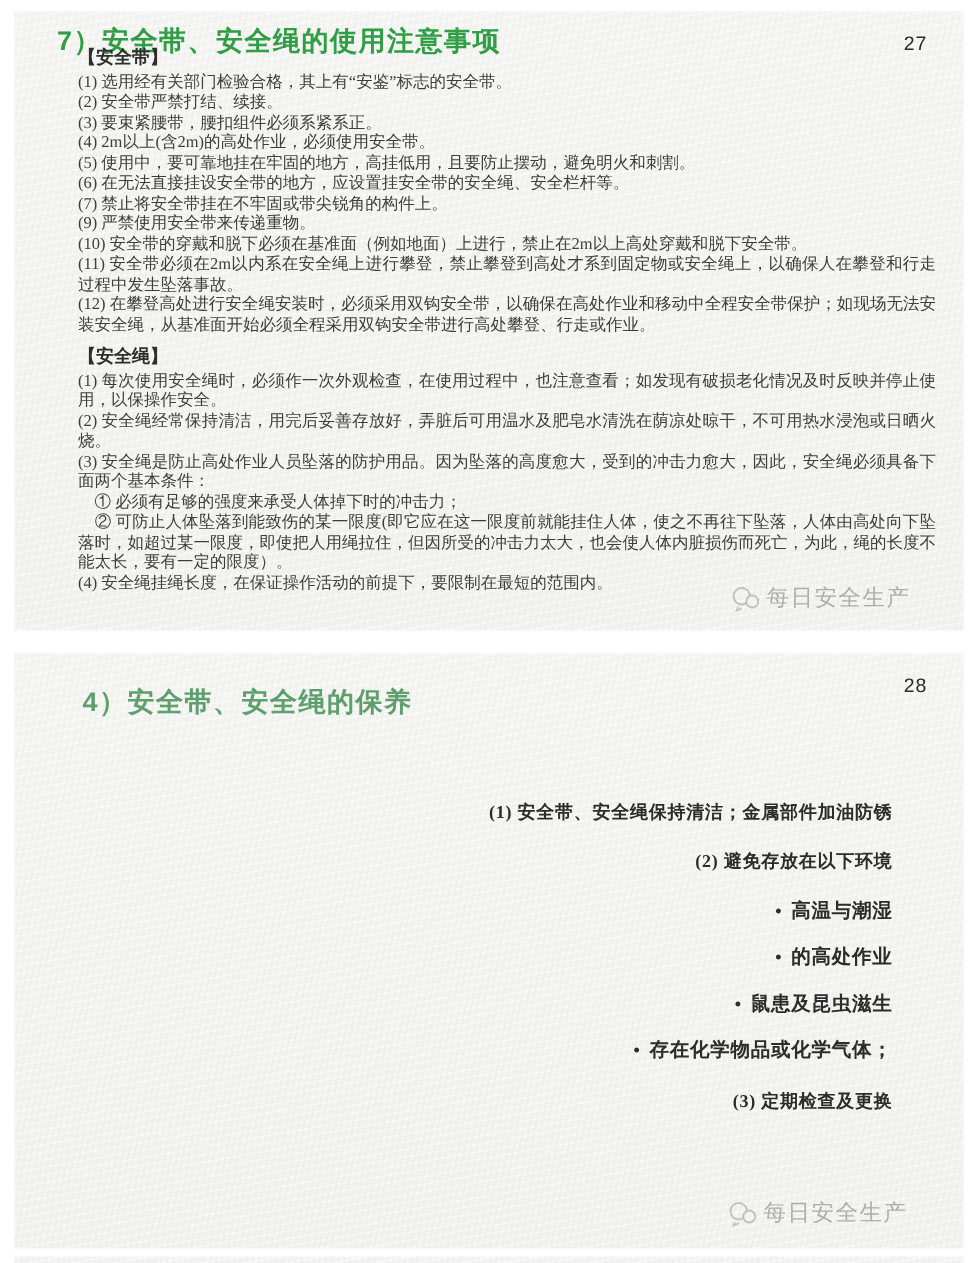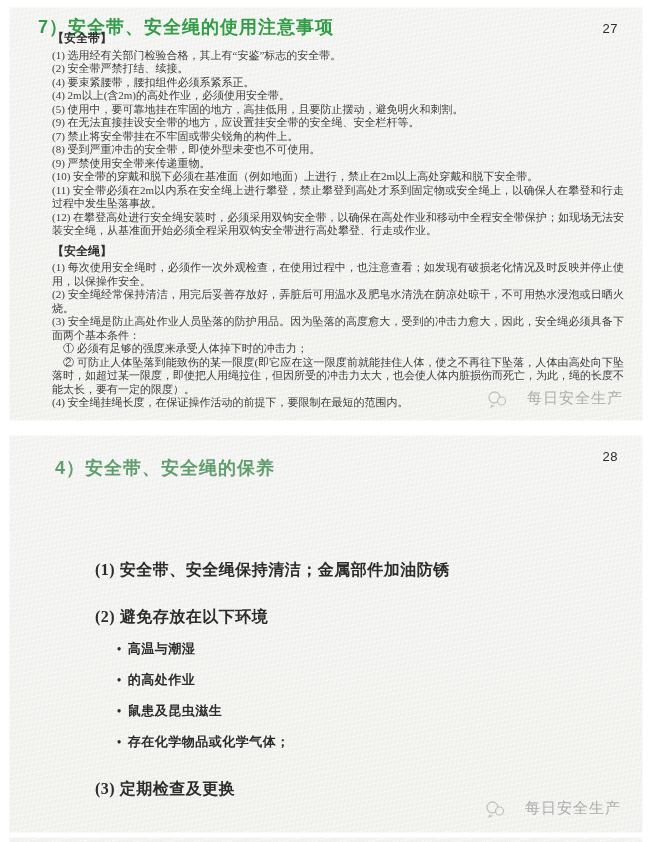--- a/index.html
+++ b/index.html
@@ -9,21 +9,21 @@
   .slide {
     position:absolute; left:10px; width:632px; overflow:hidden;
     background-color:#f3f3f1;
     background-image:
       repeating-linear-gradient(100deg, rgba(0,0,0,0.018) 0 1px, transparent 1px 4px),
       repeating-linear-gradient(170deg, rgba(255,255,255,0.5) 0 1px, transparent 1px 5px),
       linear-gradient(180deg, #f4f4f2 0%, #f2f2ef 100%);
     box-shadow:0 0 0 1px rgba(0,0,0,0.025);
   }
   .slide1 { top:8px;   height:412px; }
-  .slide2 { top:436px; height:396px; }
+  .slide2 { top:436px; height:396px;text-align:right; }
   .slide3-sliver { top:838px; height:4px; }
 
   .pagenum {
     position:absolute; top:13px; right:24px;
     font-family:"Liberation Sans","DejaVu Sans",sans-serif;
     font-size:13px; color:#2b2b2b; letter-spacing:0.5px;
   }
 
   .title1 {
     position:absolute; left:28px; top:7px;
@@ -41,53 +41,52 @@
   .body1 {
     position:absolute; left:42px; top:24px; width:572px;
     font-size:11px; line-height:13.5px; color:#3d3d3d;
     text-align:justify;
   }
   .sec-h { font-weight:bold; font-size:12px; color:#2e2e2e; margin-bottom:3px; }
   .sec-h.rope { margin-top:7px; }
   .items .item { text-align:justify; }
 
   .body2 { position:absolute; left:85px; top:96px; width:500px; color:#2c2c2c; }
-  .body2 .item { font-weight:bold; font-size:16px; line-height:19px; margin-bottom:14px; letter-spacing:0.5px;margin-top:28px; }
+  .body2 .item { font-weight:bold; font-size:12px; line-height:19px; margin-bottom:14px; letter-spacing:0.5px; }
   .body2 .bullets { margin-left:22px; margin-top:0; margin-bottom:16px;font-family:Liberation Serif, serif; }
   .body2 .bullet { font-weight:bold; font-size:13px; line-height:17px; margin-bottom:13px; letter-spacing:0.5px; }
   .body2 .bullet .dot { margin-right:6px; font-size:12px; }
 
   .watermark {
-    position:absolute; display:flex; align-items:center; gap:20px;
+    position:absolute; display:flex; align-items:center; gap:4px;
     color:rgba(155,155,155,0.8);
     font-family:"Liberation Sans","DejaVu Sans",sans-serif;
     font-size:15px; letter-spacing:1px; white-space:nowrap;
   }
   .watermark svg { opacity:0.75; flex:0 0 auto; }
   .wm1 { left:477px; top:381px; }
   .wm2 { left:475px; top:363px; }
 </style>
 </head>
 <body>
 
 <section class="slide slide1">
   <div class="pagenum">27</div>
   <h1 class="title1">7）安全带、安全绳的使用注意事项</h1>
 
   <div class="body1">
     <div class="sec-h">【安全带】</div>
     <div class="items">
         <div class="item">(1) 选用经有关部门检验合格，其上有“安鉴”标志的安全带。</div>
         <div class="item">(2) 安全带严禁打结、续接。</div>
-        <div class="item">(4) 要束紧腰带，腰扣组件必须系紧系正。</div>
+        <div class="item">(3) 要束紧腰带，腰扣组件必须系紧系正。</div>
         <div class="item">(4) 2m以上(含2m)的高处作业，必须使用安全带。</div>
         <div class="item">(5) 使用中，要可靠地挂在牢固的地方，高挂低用，且要防止摆动，避免明火和刺割。</div>
-        <div class="item">(9) 在无法直接挂设安全带的地方，应设置挂安全带的安全绳、安全栏杆等。</div>
+        <div class="item">(6) 在无法直接挂设安全带的地方，应设置挂安全带的安全绳、安全栏杆等。</div>
         <div class="item">(7) 禁止将安全带挂在不牢固或带尖锐角的构件上。</div>
-        <div class="item">(8) 受到严重冲击的安全带，即使外型未变也不可使用。</div>
         <div class="item">(9) 严禁使用安全带来传递重物。</div>
         <div class="item">(10) 安全带的穿戴和脱下必须在基准面（例如地面）上进行，禁止在2m以上高处穿戴和脱下安全带。</div>
         <div class="item">(11) 安全带必须在2m以内系在安全绳上进行攀登，禁止攀登到高处才系到固定物或安全绳上，以确保人在攀登和行走过程中发生坠落事故。</div>
         <div class="item">(12) 在攀登高处进行安全绳安装时，必须采用双钩安全带，以确保在高处作业和移动中全程安全带保护；如现场无法安装安全绳，从基准面开始必须全程采用双钩安全带进行高处攀登、行走或作业。</div>
       </div>
 
     <div class="sec-h rope">【安全绳】</div>
     <div class="items">
         <div class="item">(1) 每次使用安全绳时，必须作一次外观检查，在使用过程中，也注意查看；如发现有破损老化情况及时反映并停止使用，以保操作安全。</div>
         <div class="item">(2) 安全绳经常保持清洁，用完后妥善存放好，弄脏后可用温水及肥皂水清洗在荫凉处晾干，不可用热水浸泡或日晒火烧。</div>

